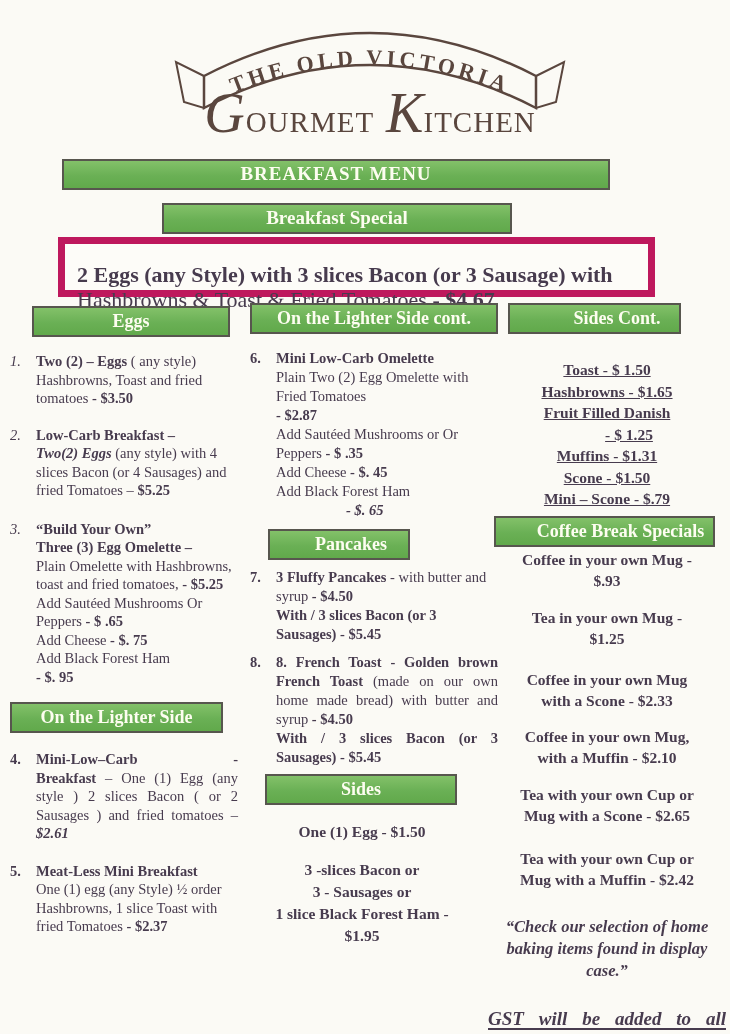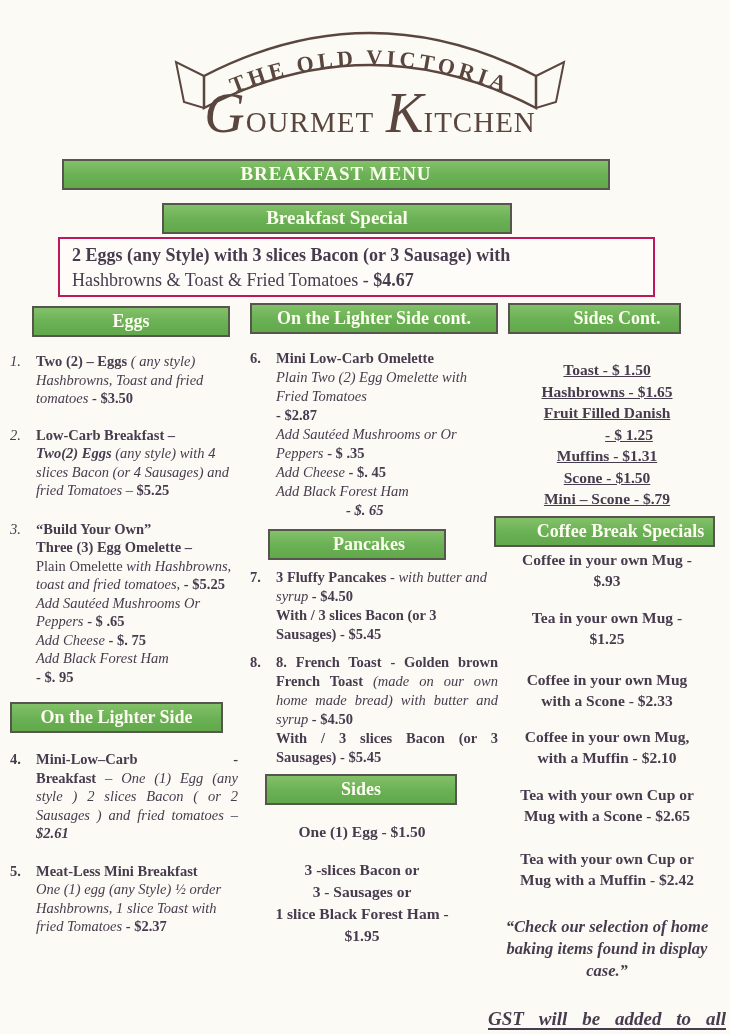--- a/index.html
+++ b/index.html
@@ -1,35 +1,35 @@
 <!DOCTYPE html>
 <html><head>
 <meta charset="utf-8">
 <style>
   html,body{margin:0;padding:0;background:#e8e8e4;}
   .page{position:relative;width:730px;height:1034px;background:#fbfaf5;
         font-family:"Liberation Serif","DejaVu Serif",serif;color:#473b4e;overflow:hidden;}
   .b{font-weight:bold}
-  .i{font-style:italic}
+  .i{}
   .bi{font-weight:bold;font-style:italic}
   .blk{display:block}
   .jl{display:block;text-align-last:justify}
 
   
   .gbar{box-sizing:border-box;height:31px;line-height:26px;text-align:center;
         background:linear-gradient(180deg,#83c169,#6ab055 55%,#61a94b);
         border:2px solid #57564e;color:#fdfdf0;font-weight:bold;font-size:18px;}
 
   .logo{position:absolute;left:160px;top:2px;width:420px;height:150px;}
 
   .bar-menu{position:absolute;left:62px;top:159px;width:548px;font-size:19px;letter-spacing:1px;}
   .bar-special{position:absolute;left:162px;top:203px;width:350px;font-size:19px;}
 
   .special-box{position:absolute;left:58px;top:237px;width:597px;height:60px;box-sizing:border-box;
-               border:2px solid #be185d;background:#fdfcf8;padding:4px 12px;font-size:18px;line-height:25px;}
+               border:7px solid #be185d;background:#fdfcf8;padding:18px 12px;font-size:22px;line-height:25px;}
 
   .col{position:absolute;}
   .col-left{left:10px;top:306px;width:228px;font-size:14.5px;line-height:18.5px;}
   .col-mid{left:250px;top:303px;width:248px;font-size:14.5px;line-height:19px;}
   .col-right{left:488px;top:303px;width:238px;font-size:15.5px;line-height:21px;font-weight:bold;}
 
   .item{display:flex;align-items:flex-start;}
   .item .num{flex:none;width:26px;}
   .num-i{font-style:italic}
   .num-b{font-weight:bold}
@@ -39,21 +39,21 @@
   .eggs-bar{margin-left:22px;width:198px;}
   .item1{margin-top:15px}
   .item2{margin-top:18px}
   .item3{margin-top:20px}
   .lighter-bar{margin-top:16px;width:213px;}
   .item4{margin-top:17px}
   .item5{margin-top:19px}
 
   .cont-bar{width:248px;}
   .item6{margin-top:15px}
-  .pancakes-bar{margin-top:9px;margin-left:18px;width:178px;padding-left:24px;}
+  .pancakes-bar{margin-top:9px;margin-left:18px;width:142px;padding-left:24px;}
   .item7{margin-top:8px}
   .item8{margin-top:9px}
   .mid-sides-bar{margin-top:7px;margin-left:15px;width:192px;}
   .sides-egg{margin-top:17px;width:224px;text-align:center;font-weight:bold;font-size:15.5px;}
   .sides-group{margin-top:18px;width:224px;text-align:center;font-weight:bold;font-size:15.5px;line-height:22px;}
 
   .sidescont-bar{margin-left:20px;width:173px;padding-left:45px;}
   .rlines{margin-top:25px;text-align:center;line-height:21.5px;text-decoration:underline;}
   .rline-shift{padding-left:44px;}
   .coffee-bar{margin-top:6px;margin-left:6px;width:221px;padding-left:32px;}

